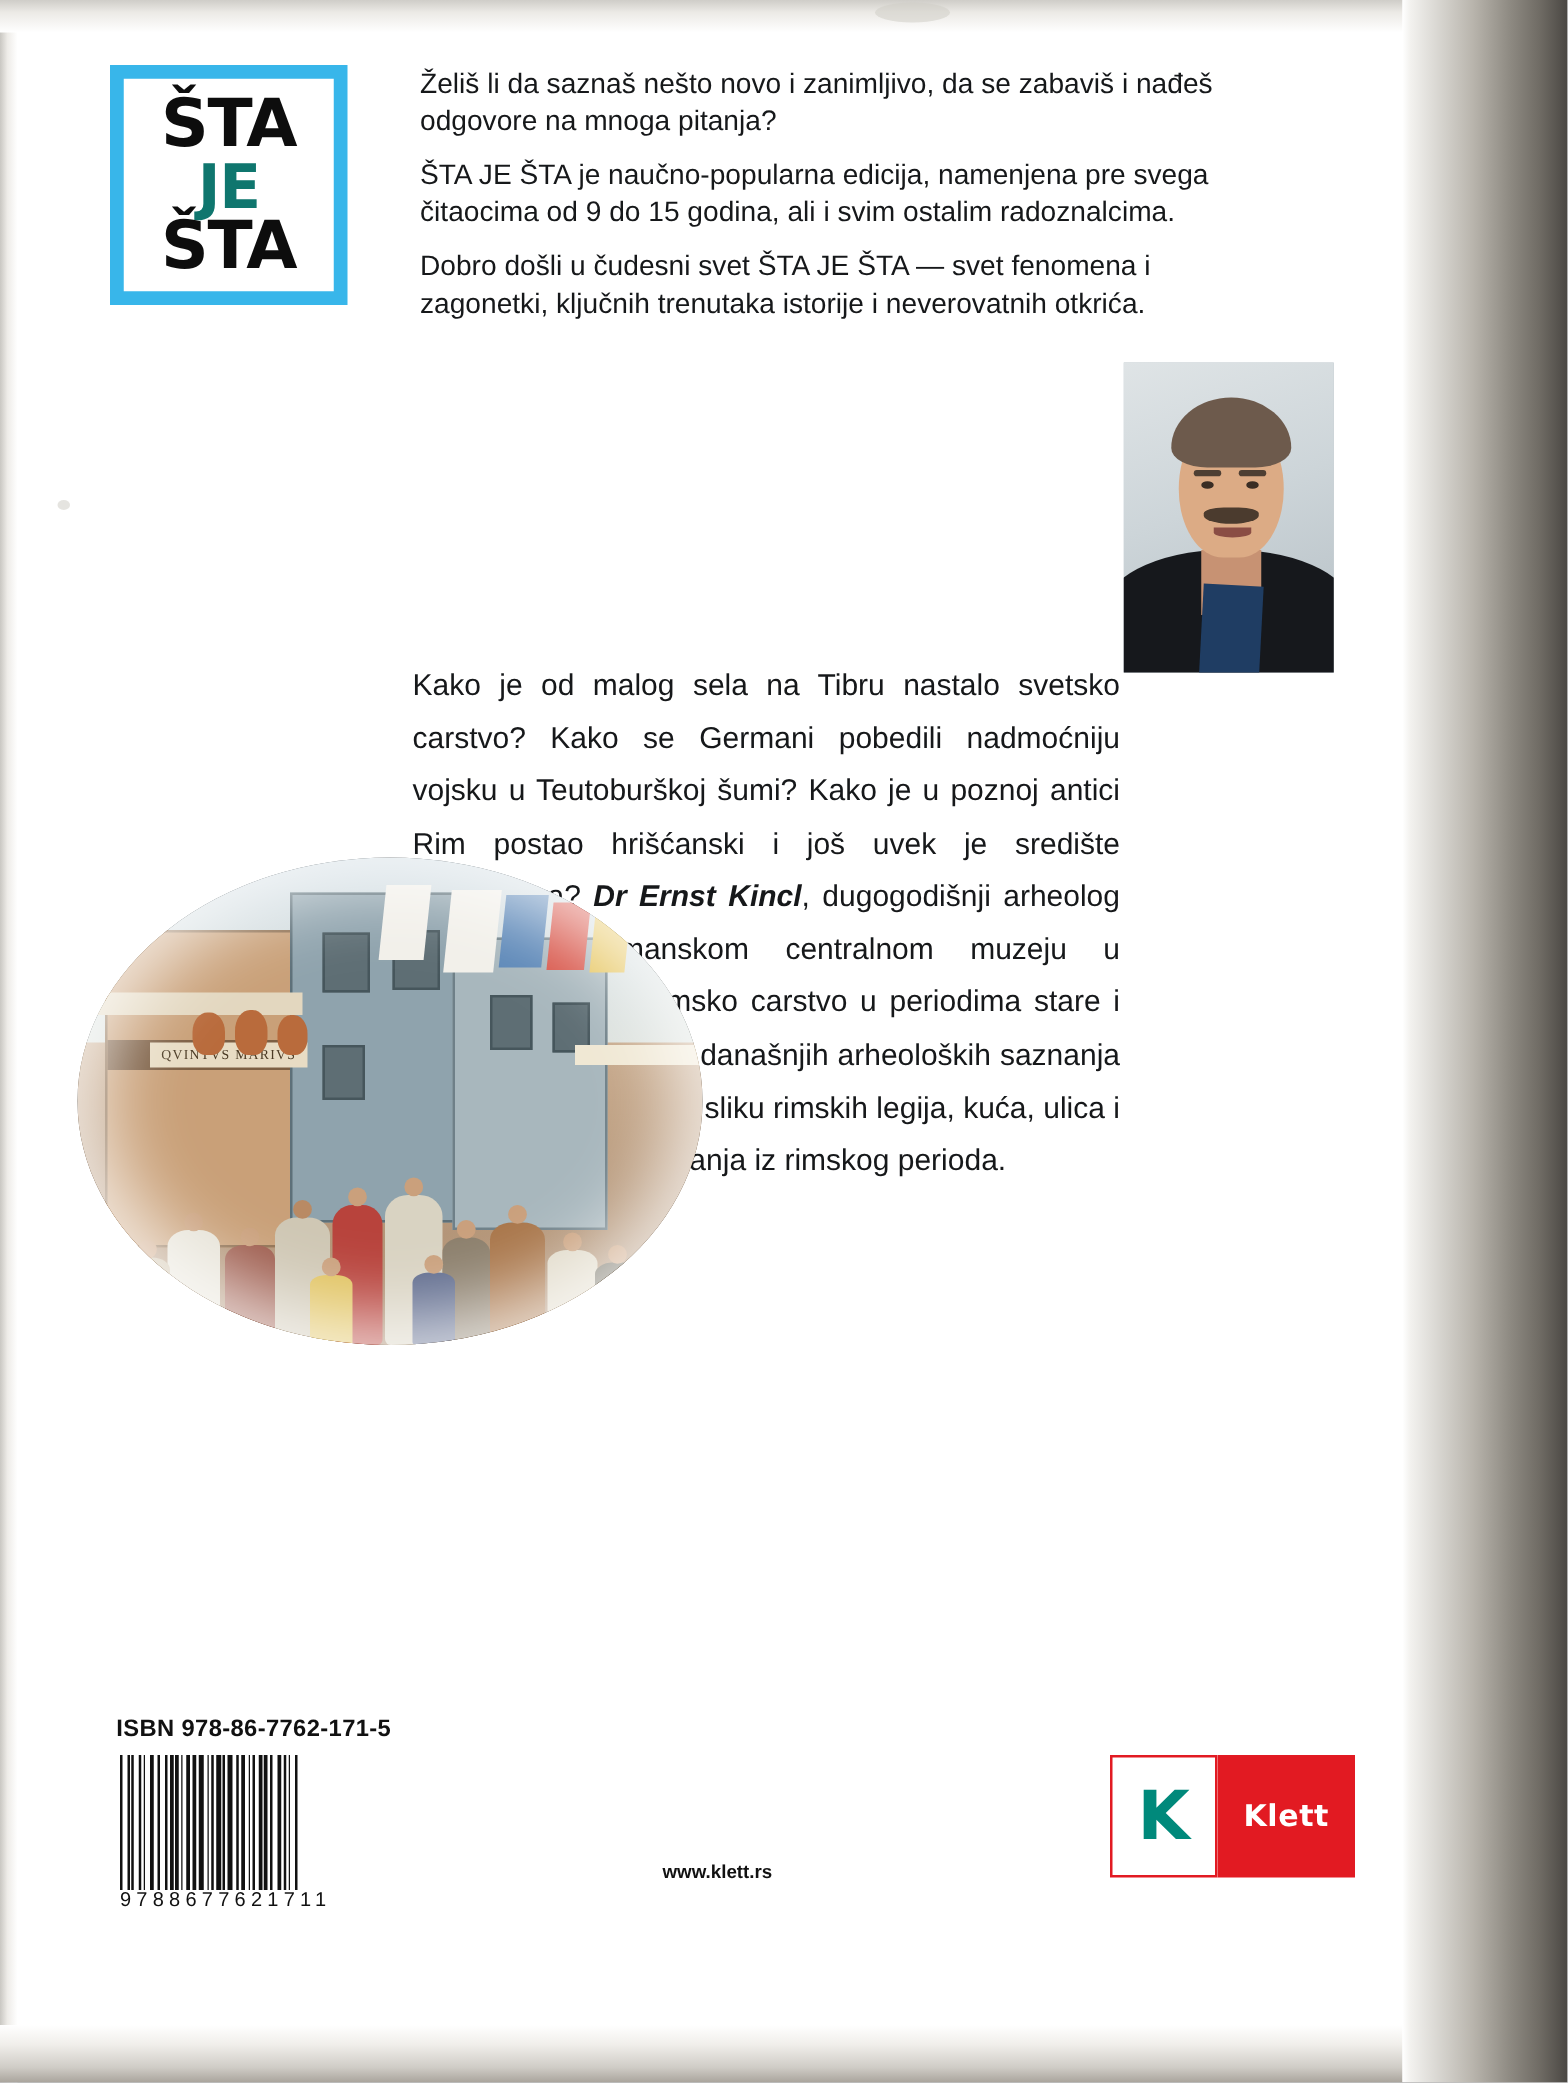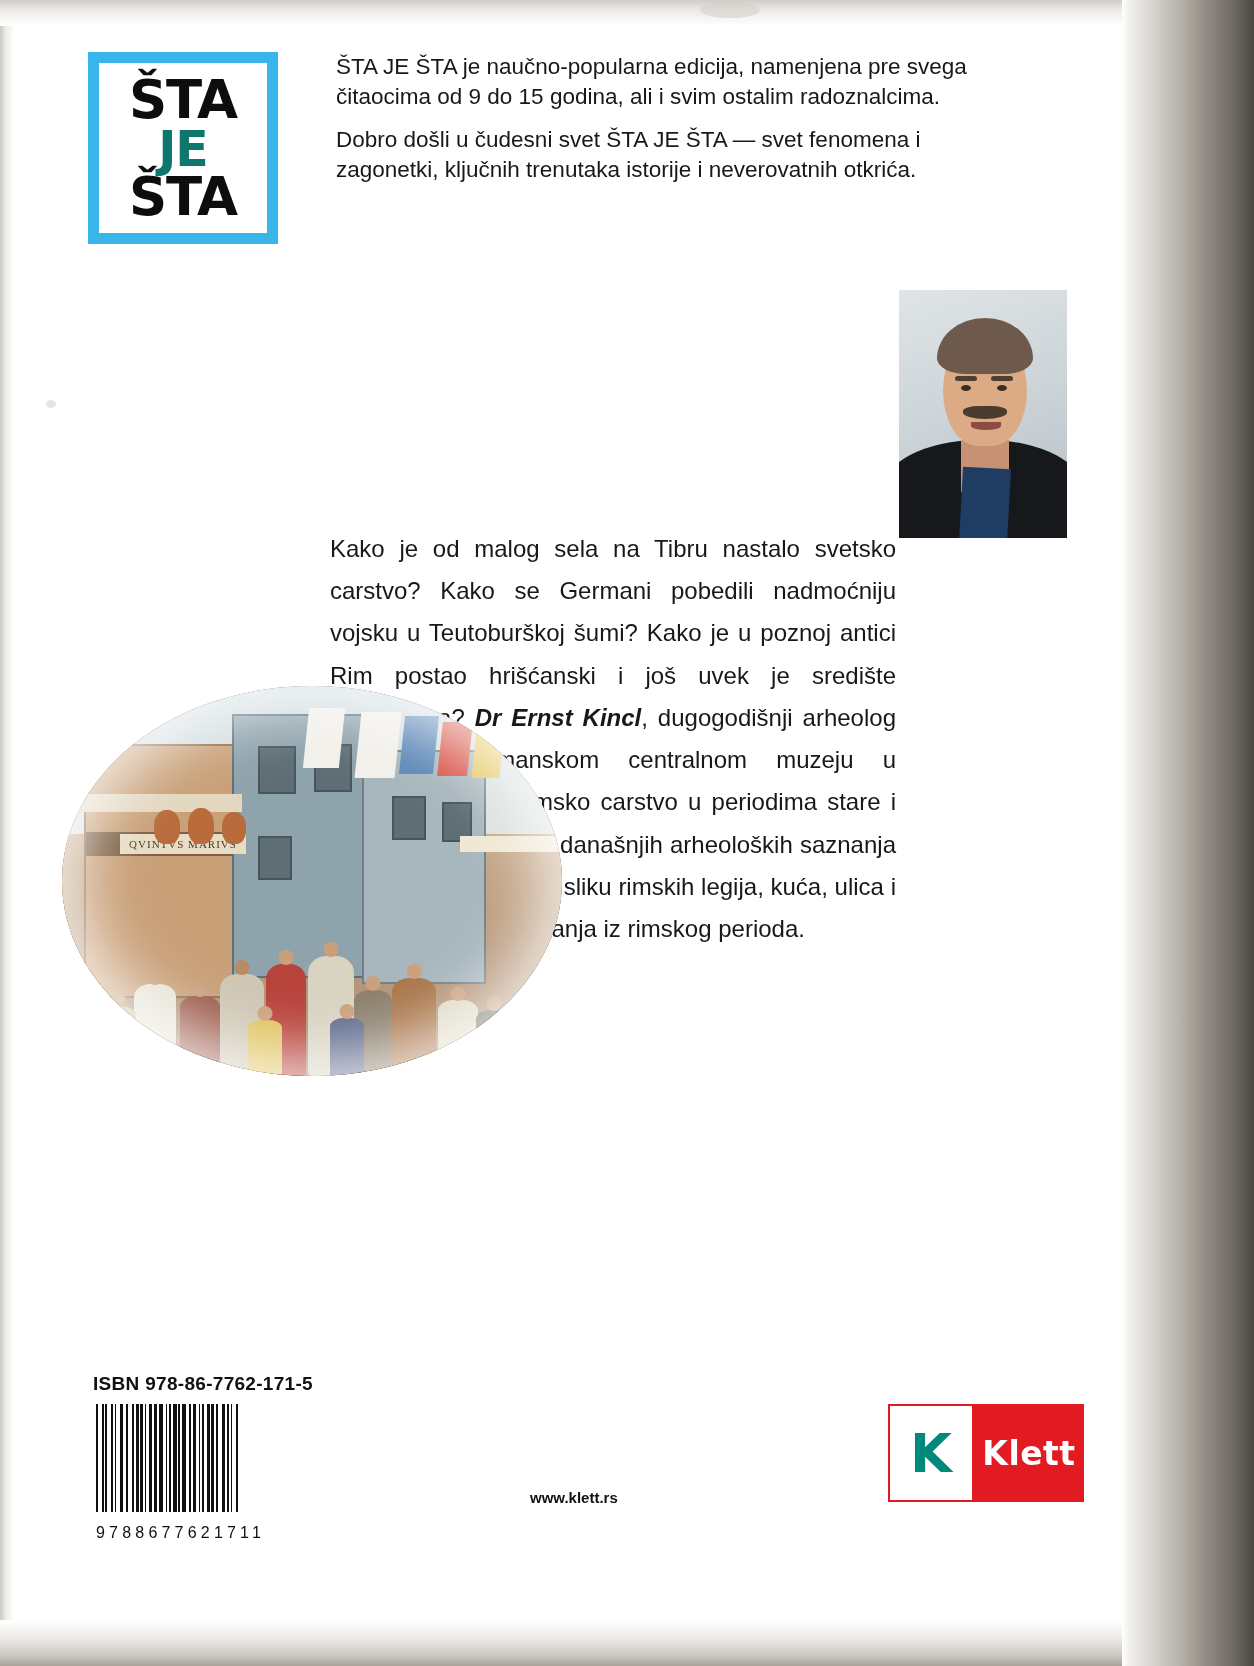--- a/index.html
+++ b/index.html
@@ -325,21 +325,21 @@
     display: flex;
     align-items: stretch;
     gap: 0;
   }
   .barcode i {
     display: block;
     background: #111;
     height: 100%;
   }
   .barcode-digits {
-    margin-top: 12px;
+    margin-top: 0;
     font-size: 16px;
     letter-spacing: 4.2px;
     color: #111;
     font-family: "Liberation Sans", sans-serif;
   }
 
   
   .klett {
     position: absolute;
     left: 888px;
@@ -365,21 +365,21 @@
     font-weight: bold;
     font-size: 54px;
     color: #00897b;
   }
   .klett-word {
     flex: 1;
     background: #e21a22;
     color: #ffffff;
     font-family: "DejaVu Sans", sans-serif;
     font-weight: bold;
-    font-size: 33px;
+    font-size: 24px;
     display: flex;
     align-items: center;
     justify-content: center;
     letter-spacing: .5px;
     text-align: center;
   }
   .site {
     position: absolute;
     left: 530px;
     top: 1489px;
@@ -400,20 +400,21 @@
   <div class="smudge" style="left:700px;top:2px;width:60px;height:16px;"></div>
   <div class="smudge" style="left:46px;top:400px;width:10px;height:8px;"></div>
 
   <div class="series-logo">
     <div class="logo-line logo-sta1">ŠTA</div>
     <div class="logo-line logo-je">JE</div>
     <div class="logo-line logo-sta2">ŠTA</div>
   </div>
 
   <div class="blurb">
+    <p>Želiš li da saznaš nešto novo i zanimljivo, da se zabaviš i nađeš odgovore na mnoga pitanja?</p>
     <p>ŠTA JE ŠTA je naučno-popularna edicija, namenjena pre svega čitaocima od 9 do 15 godina, ali i svim ostalim radoznalcima.</p>
     <p>Dobro došli u čudesni svet ŠTA JE ŠTA — svet fenomena i zagonetki, ključnih trenutaka istorije i neverovatnih otkrića.</p>
   </div>
 
   <div class="author-photo">
     <div class="ph-bg"></div>
     <div class="ph-suit"></div>
     <div class="ph-neck"></div>
     <div class="ph-shirt"></div>
     <div class="ph-face"></div>

